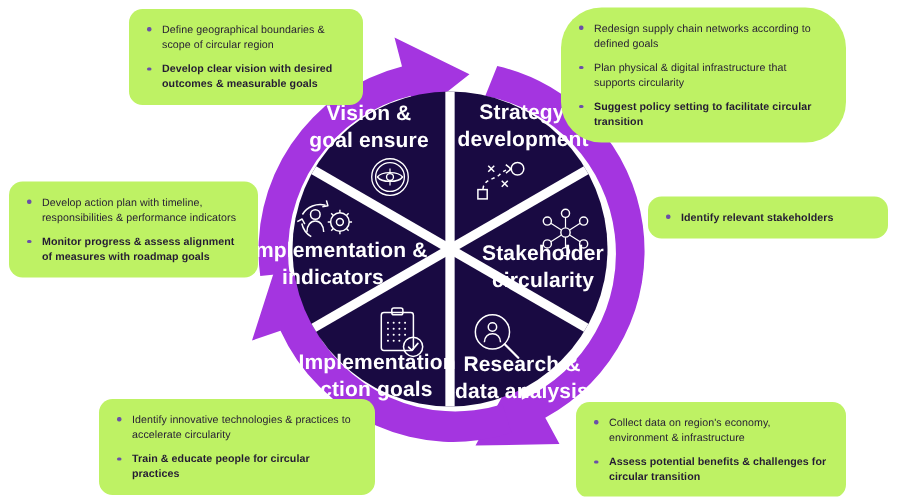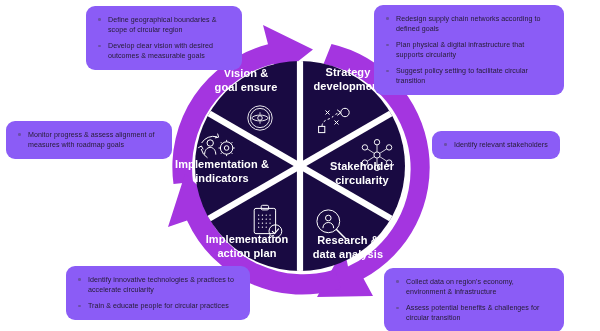--- a/index.html
+++ b/index.html
@@ -6,65 +6,65 @@
   body{
     width:600px;height:331px;position:relative;overflow:hidden;
     background:#ffffff;
     font-family:"Liberation Sans","DejaVu Sans",sans-serif;
   }
   #stage{position:absolute;inset:0;}
 
   
   .callout{
     position:absolute;
-    background:#8b5cf6;
+    background:#bef264;
     border-radius:9px;
     padding:9px 11px 9px 10px;
     box-sizing:border-box;
     z-index:5;
   }
   .callout ul{margin:0;padding:0;list-style:none;}
   .callout li{
     position:relative;
     padding-left:12px;
     margin:0 0 6px 0;
     font-size:7.1px;
     line-height:1.42;
     color:#241b33;
     letter-spacing:0.05px;
   }
-  .callout li:last-child{margin-bottom:0;}
+  .callout li:last-child{margin-bottom:0;font-weight:bold;}
   .callout li:before{
     content:"";
     position:absolute;left:2px;top:3.4px;
     width:2.6px;height:2.6px;border-radius:50%;
     background:#6b4fa8;
   }
 
   #callout-vision{left:86px;top:6px;width:156px;}
-  #callout-strategy{left:374px;top:5px;width:190px;}
+  #callout-strategy{left:374px;top:5px;width:190px;border-radius:27px;}
   #callout-implementation{left:6px;top:121px;width:166px;}
-  #callout-stakeholder{left:432px;top:131px;width:128px;}
+  #callout-stakeholder{left:432px;top:131px;width:160px;}
   #callout-collaborative{left:66px;top:266px;width:184px;}
   #callout-research{left:384px;top:268px;width:180px;}
 
   
   #wheel{
     position:absolute;
     left:163px;top:16px;
     width:274px;height:300px;
     z-index:3;
   }
   #wheel svg{display:block;width:100%;height:100%;overflow:visible;}
 
   .seg-label{
     position:absolute;
     text-align:center;
     color:#ffffff;
-    font-size:11px;
+    font-size:14px;
     font-weight:bold;
     line-height:1.26;
     letter-spacing:0.1px;
     z-index:4;
     pointer-events:none;
     white-space:nowrap;
   }
   #label-vision{left:201px;top:67px;width:90px;}
   #label-strategy{left:305px;top:66px;width:86px;}
   #label-stakeholder{left:316px;top:160px;width:92px;}
@@ -148,21 +148,21 @@
   <div class="seg-label" id="label-stakeholder">
     <div>Stakeholder</div>
     <div>circularity</div>
   </div>
   <div class="seg-label" id="label-research">
     <div>Research &amp;</div>
     <div>data analysis</div>
   </div>
   <div class="seg-label" id="label-collaborative">
     <div>Implementation</div>
-    <div>action plan</div>
+    <div>action goals</div>
   </div>
   <div class="seg-label" id="label-implementation">
     <div>Implementation &amp;</div>
     <div>indicators</div>
   </div>
 
   <div class="seg-icon" id="icon-vision">
     <svg viewBox="0 0 34 34" fill="none" stroke="#ffffff" stroke-width="0.9">
       <circle cx="17" cy="17" r="12.2"></circle>
       <circle cx="17" cy="17" r="9.6"></circle>
@@ -270,17 +270,18 @@
 
   <div class="callout" id="callout-collaborative">
     <ul>
       <li>Identify innovative technologies &amp; practices to accelerate circularity</li>
       <li>Train &amp; educate people for circular practices</li>
     </ul>
   </div>
 
   <div class="callout" id="callout-implementation">
     <ul>
+      <li>Develop action plan with timeline, responsibilities &amp; performance indicators</li>
       <li>Monitor progress &amp; assess alignment of measures with roadmap goals</li>
     </ul>
   </div>
 
 </div>
 
 </body></html>

